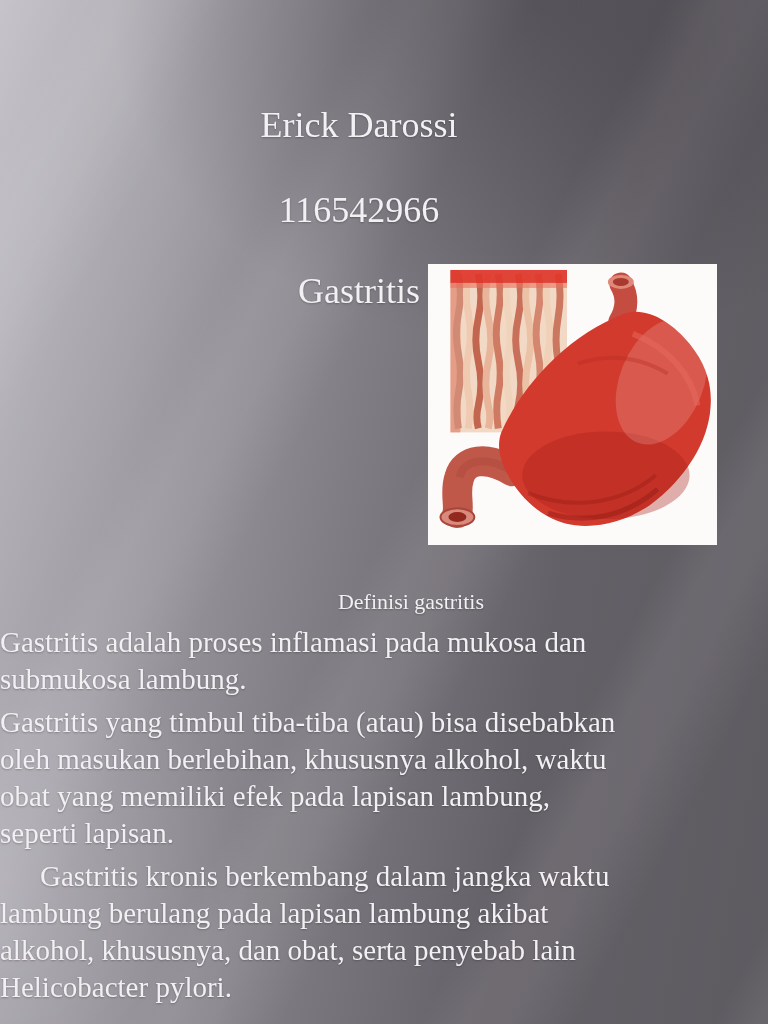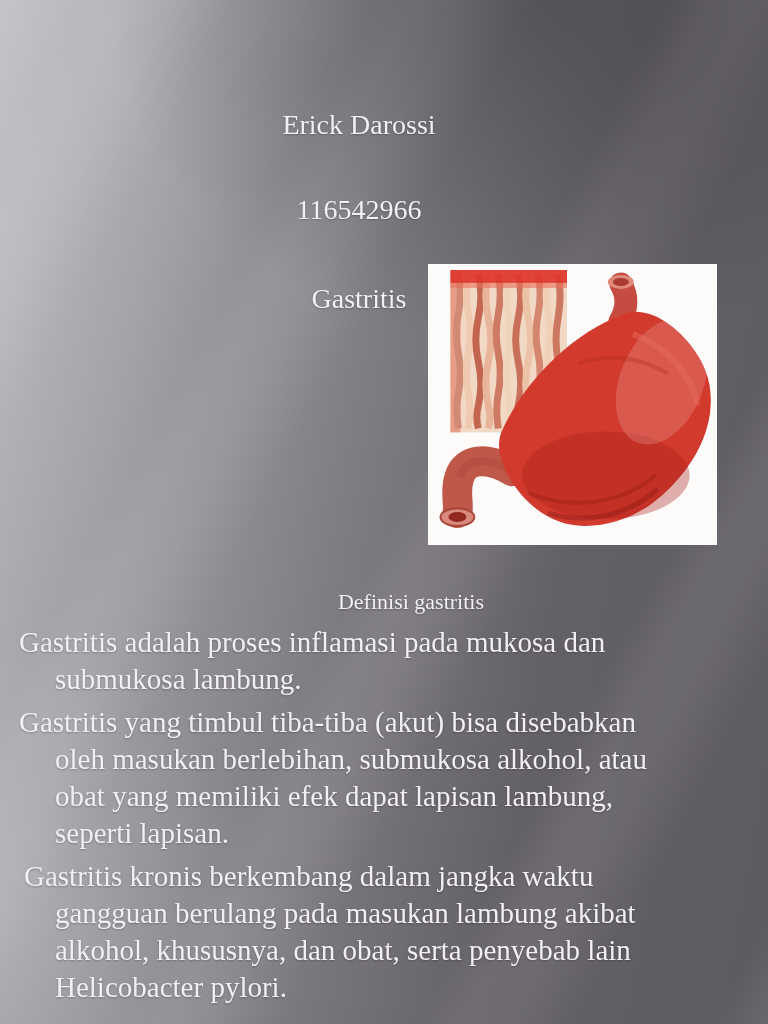--- a/index.html
+++ b/index.html
@@ -15,27 +15,27 @@
       linear-gradient(118deg, rgba(255,255,255,0.22) 0%, rgba(255,255,255,0.07) 16%, rgba(255,255,255,0) 30%),
       repeating-linear-gradient(118deg,
         rgba(255,255,255,0) 0px, rgba(255,255,255,0) 70px,
         rgba(255,255,255,0.07) 110px, rgba(255,255,255,0.07) 150px,
         rgba(255,255,255,0) 210px, rgba(255,255,255,0) 260px),
       linear-gradient(100deg, #b6b3bb 0%, #a29fa7 20%, #807d84 45%, #646067 70%, #5d5a60 100%);
   }
   .title-line{
     position:absolute;left:0;width:718px;
     text-align:center;
-    font-size:28px;line-height:34px;
+    font-size:36px;line-height:34px;
     text-shadow:0 1px 2px rgba(0,0,0,0.25);
     white-space:nowrap;
   }
   #title-author{top:108px;}
   #title-id{top:193px;}
-  #title-topic{top:282px;}
+  #title-topic{top:274px;}
 
   .figure{
     position:absolute;left:428px;top:264px;width:289px;height:281px;
     background:#fcfbfa;
   }
   .figure svg{display:block;width:289px;height:281px;}
 
   .body-block{
     position:absolute;left:0;top:583px;width:768px;
   }
@@ -46,23 +46,23 @@
     text-shadow:0 1px 2px rgba(0,0,0,0.25);
     white-space:nowrap;
     padding-left:33px;
   }
   .para{margin:0 0 6px 0;}
   .line{
     font-size:29px;line-height:37px;
     white-space:nowrap;
     text-shadow:0 1px 2px rgba(0,0,0,0.25);
   }
-  .line.first{padding-left:19px;}
-  .line.first-indent{padding-left:24px;}
-  .line.cont{padding-left:55px;}
+  .line.first{}
+  .line.first-indent{padding-left:24px;margin-left:16px;}
+  .line.cont{}
 </style>
 </head>
 <body>
 
 <div class="slide">
 
   <div class="title-line" id="title-author">Erick Darossi</div>
   <div class="title-line" id="title-id">116542966</div>
   <div class="title-line" id="title-topic">Gastritis</div>
 
@@ -119,27 +119,27 @@
 
   <div class="body-block">
     <div class="section-heading">Definisi gastritis</div>
 
     <div class="para">
       <div class="line first">Gastritis adalah proses inflamasi pada mukosa dan</div>
       <div class="line cont">submukosa lambung.</div>
     </div>
 
     <div class="para">
-      <div class="line first">Gastritis yang timbul tiba-tiba (akut) bisa disebabkan</div>
-      <div class="line cont">oleh masukan berlebihan, submukosa alkohol, atau</div>
-      <div class="line cont">obat yang memiliki efek dapat lapisan lambung,</div>
+      <div class="line first">Gastritis yang timbul tiba-tiba (atau) bisa disebabkan</div>
+      <div class="line cont">oleh masukan berlebihan, khususnya alkohol, waktu</div>
+      <div class="line cont">obat yang memiliki efek pada lapisan lambung,</div>
       <div class="line cont">seperti lapisan.</div>
     </div>
 
     <div class="para">
       <div class="line first-indent">Gastritis kronis berkembang dalam jangka waktu</div>
-      <div class="line cont">gangguan berulang pada masukan lambung akibat</div>
+      <div class="line cont">lambung berulang pada lapisan lambung akibat</div>
       <div class="line cont">alkohol, khususnya, dan obat, serta penyebab lain</div>
       <div class="line cont">Helicobacter pylori.</div>
     </div>
   </div>
 
 </div>
 
 </body></html>

